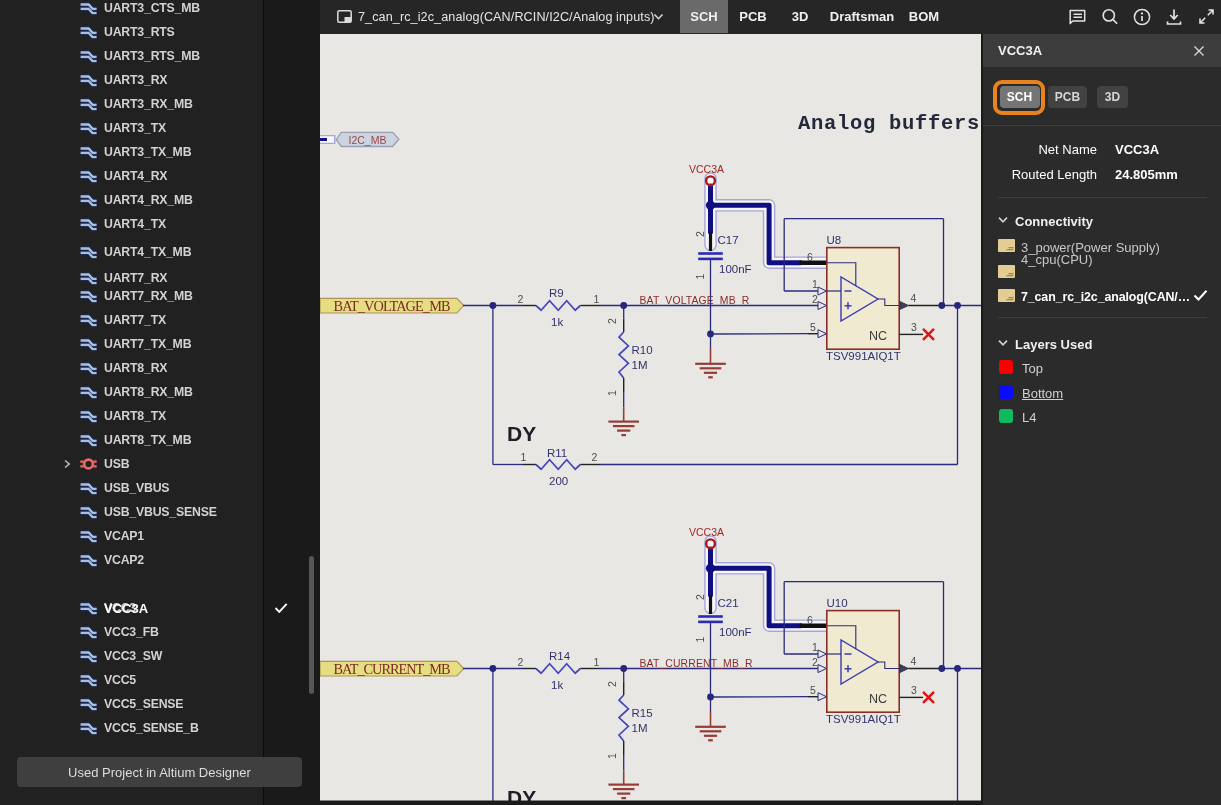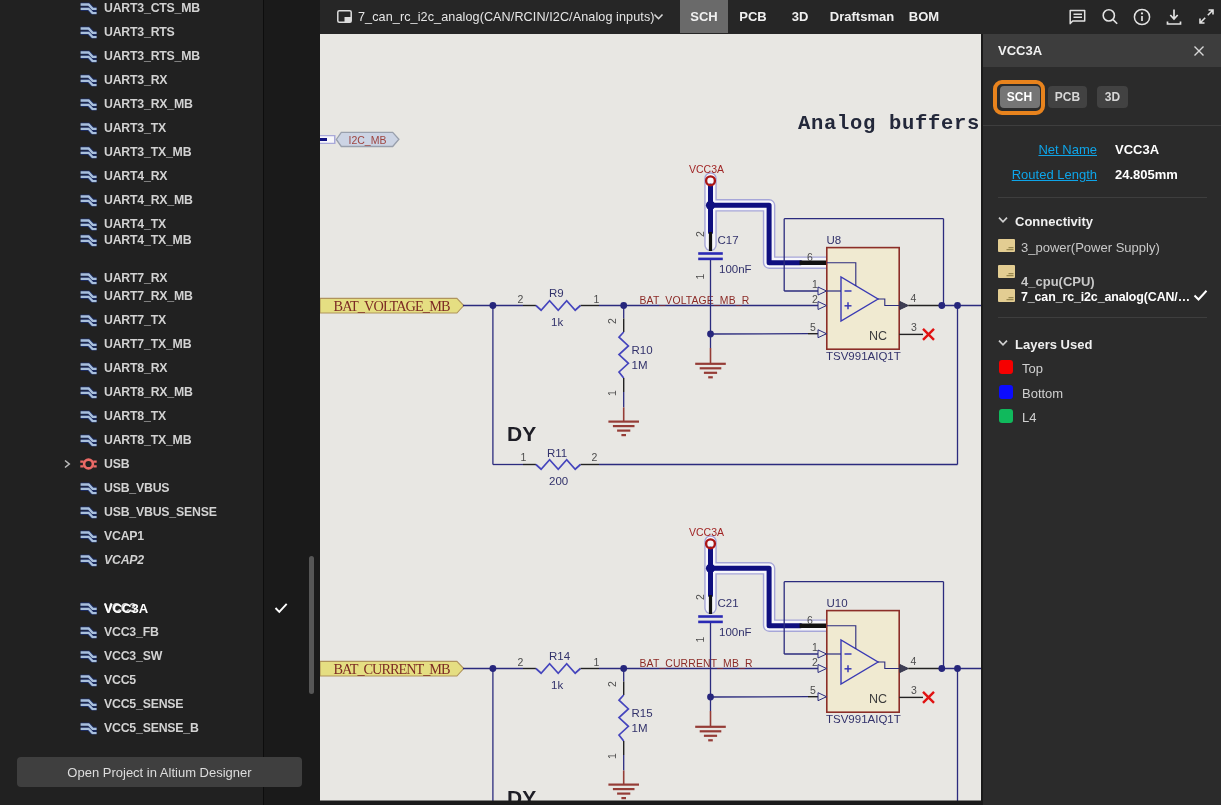--- a/index.html
+++ b/index.html
@@ -47,21 +47,21 @@
   #phead .t { margin-left:15px; color:#f2f2f2; font-weight:600; }
   #pclose { position:absolute; right:14px; top:9px; width:16px; height:16px; }
   .pbtn { position:absolute; top:52px; height:22px; border-radius:4px; background:#424242;
     color:#d6d6d6; font-size:12px; font-weight:700; display:flex; align-items:center; justify-content:center;}
   #bsch { left:16.5px; width:40px; background:#757575; color:#fff; }
   #bring { position:absolute; left:10px; top:45.5px; width:52px; height:35px; border:4px solid #e8831d;
     border-radius:9px; }
   #bpcb { left:65px; width:39px; }
   #b3d  { left:114px; width:31px; }
   .divider { position:absolute; height:1px; background:#3e3e3e; }
-  .lbl { position:absolute; color:#0ea5e9; text-align:center;text-decoration:underline; }
+  .lbl { position:absolute; color:#ffffff; text-align:center; }
   .val { position:absolute; color:#ffffff; font-weight:700; }
   .sechead { position:absolute; color:#efefef; font-weight:700; }
   .schev { position:absolute; }
   .citem { position:absolute; left:38px; color:#c8c8c8; white-space:nowrap; }
   .citem.sel { color:#fff; font-weight:700; font-size:12.4px; letter-spacing:-0.1px; }
   .cicon { position:absolute; left:14.5px; }
   .lsq { position:absolute; left:15.5px; width:14px; height:14px; border-radius:3px; }
   .ltx { position:absolute; left:39px; color:#d0d0d0; }
 </style>
 </head>
@@ -154,21 +154,21 @@
         </div>
         <div class="row" style="top:212px;">
           <svg class="ic" viewBox="0 0 17 13">
             <path d="M0.6 3 h8 l4 4.3 h4" fill="none" stroke="#1b2b5e" stroke-width="4.2"></path>
             <path d="M0.6 7.3 h8 l4 4.3 h4" fill="none" stroke="#1b2b5e" stroke-width="4.2"></path>
             <path d="M0.6 3 h8 l4 4.3 h4" fill="none" stroke="#a9c0dc" stroke-width="2.3"></path>
             <path d="M0.6 7.3 h8 l4 4.3 h4" fill="none" stroke="#a9c0dc" stroke-width="2.3"></path>
           </svg>
           <span class="tx">UART4_TX</span>
         </div>
-        <div class="row" style="top:228px;">
+        <div class="row" style="top:240px;">
           <svg class="ic" viewBox="0 0 17 13">
             <path d="M0.6 3 h8 l4 4.3 h4" fill="none" stroke="#1b2b5e" stroke-width="4.2"></path>
             <path d="M0.6 7.3 h8 l4 4.3 h4" fill="none" stroke="#1b2b5e" stroke-width="4.2"></path>
             <path d="M0.6 3 h8 l4 4.3 h4" fill="none" stroke="#a9c0dc" stroke-width="2.3"></path>
             <path d="M0.6 7.3 h8 l4 4.3 h4" fill="none" stroke="#a9c0dc" stroke-width="2.3"></path>
           </svg>
           <span class="tx">UART4_TX_MB</span>
         </div>
         <div class="row" style="top:266px;">
           <svg class="ic" viewBox="0 0 17 13">
@@ -272,21 +272,21 @@
         </div>
         <div class="row" style="top:524px;">
           <svg class="ic" viewBox="0 0 17 13">
             <path d="M0.6 3 h8 l4 4.3 h4" fill="none" stroke="#1b2b5e" stroke-width="4.2"></path>
             <path d="M0.6 7.3 h8 l4 4.3 h4" fill="none" stroke="#1b2b5e" stroke-width="4.2"></path>
             <path d="M0.6 3 h8 l4 4.3 h4" fill="none" stroke="#a9c0dc" stroke-width="2.3"></path>
             <path d="M0.6 7.3 h8 l4 4.3 h4" fill="none" stroke="#a9c0dc" stroke-width="2.3"></path>
           </svg>
           <span class="tx">VCAP1</span>
         </div>
-        <div class="row" style="top:548px;font-style:italic;">
+        <div class="row" style="top:548px;">
           <svg class="ic" viewBox="0 0 17 13">
             <path d="M0.6 3 h8 l4 4.3 h4" fill="none" stroke="#1b2b5e" stroke-width="4.2"></path>
             <path d="M0.6 7.3 h8 l4 4.3 h4" fill="none" stroke="#1b2b5e" stroke-width="4.2"></path>
             <path d="M0.6 3 h8 l4 4.3 h4" fill="none" stroke="#a9c0dc" stroke-width="2.3"></path>
             <path d="M0.6 7.3 h8 l4 4.3 h4" fill="none" stroke="#a9c0dc" stroke-width="2.3"></path>
           </svg>
           <span class="tx">VCAP2</span>
         </div>
         <div class="row" style="top:596px;">
           <svg class="ic" viewBox="0 0 17 13">
@@ -349,21 +349,21 @@
           <svg class="ic" viewBox="0 0 17 13">
             <path d="M0.6 3 h8 l4 4.3 h4" fill="none" stroke="#1b2b5e" stroke-width="4.2"></path>
             <path d="M0.6 7.3 h8 l4 4.3 h4" fill="none" stroke="#1b2b5e" stroke-width="4.2"></path>
             <path d="M0.6 3 h8 l4 4.3 h4" fill="none" stroke="#a9c0dc" stroke-width="2.3"></path>
             <path d="M0.6 7.3 h8 l4 4.3 h4" fill="none" stroke="#a9c0dc" stroke-width="2.3"></path>
           </svg>
           <span class="tx">VCC5_SENSE_B</span>
         </div>
       </div>
     <div id="thumb"></div>
-    <div id="openbtn">Open Project in Altium Designer</div>
+    <div id="openbtn">Used Project in Altium Designer</div>
   </div>
 
   <div id="topbar"></div>
   <svg id="docicon" width="15" height="14" viewBox="0 0 15 14">
     <rect x="0.8" y="0.8" width="13.4" height="11.4" rx="1.5" fill="none" stroke="#dcdcdc" stroke-width="1.5"></rect>
     <rect x="7.5" y="7" width="6.7" height="5.2" fill="#dcdcdc"></rect>
   </svg>
   <div id="doctitle">7_can_rc_i2c_analog(CAN/RCIN/I2C/Analog inputs)</div>
   <svg id="titlechev" width="11" height="8" viewBox="0 0 11 8">
     <path d="M1.5 1.5 L5.5 5.7 L9.5 1.5" fill="none" stroke="#d8d8d8" stroke-width="1.6"></path>
@@ -621,35 +621,35 @@
     <div class="sechead" style="left:32px; top:180px; position:absolute;">Connectivity</div>
     <svg class="cicon" style="top:205px;" width="17" height="13" viewBox="0 0 17 13">
         <rect width="17" height="13" rx="1" fill="#e3cd92"></rect>
         <path d="M8.5 10.7 h7 M10.5 8.7 h5" stroke="#97874e" stroke-width="1.2"></path>
       </svg>
     <div class="citem" style="top:206px;">3_power(Power Supply)</div>
     <svg class="cicon" style="top:230.5px;" width="17" height="13" viewBox="0 0 17 13">
         <rect width="17" height="13" rx="1" fill="#e3cd92"></rect>
         <path d="M8.5 10.7 h7 M10.5 8.7 h5" stroke="#97874e" stroke-width="1.2"></path>
       </svg>
-    <div class="citem" style="top:240px;font-weight:bold;">4_cpu(CPU)</div>
+    <div class="citem" style="top:218px;">4_cpu(CPU)</div>
     <svg class="cicon" style="top:255px;" width="17" height="13" viewBox="0 0 17 13">
         <rect width="17" height="13" rx="1" fill="#e3cd92"></rect>
         <path d="M8.5 10.7 h7 M10.5 8.7 h5" stroke="#97874e" stroke-width="1.2"></path>
       </svg>
     <div class="citem sel" style="top:256px;">7_can_rc_i2c_analog(CAN/…</div>
     <svg class="schev" style="left:210px; top:255px;" width="15" height="13" viewBox="0 0 15 13">
       <path d="M1.5 6.5 L5.5 10.5 L13.5 1.8" fill="none" stroke="#fff" stroke-width="2"></path>
     </svg>
     <div class="divider" style="left:14.5px; top:283px; width:209px;"></div>
 
     <svg class="schev" style="left:15px; top:305px;" width="10" height="8" viewBox="0 0 10 8">
       <path d="M1 1.6 L5 5.8 L9 1.6" fill="none" stroke="#cfcfcf" stroke-width="1.7"></path>
     </svg>
     <div class="sechead" style="left:32px; top:303px; position:absolute;">Layers Used</div>
     <div class="lsq" style="top:326px; background:#f60000;"></div>
     <div class="ltx" style="top:327px;">Top</div>
     <div class="lsq" style="top:350.5px; background:#0b0bff;"></div>
-    <div class="ltx" style="top:351.5px;">Bottom</div>
+    <div class="ltx" style="top:351.5px;text-decoration:underline;">Bottom</div>
     <div class="lsq" style="top:374.5px; background:#10b95c;"></div>
     <div class="ltx" style="top:375.5px;">L4</div>
   </div>
 </div>
 
 </body></html>

